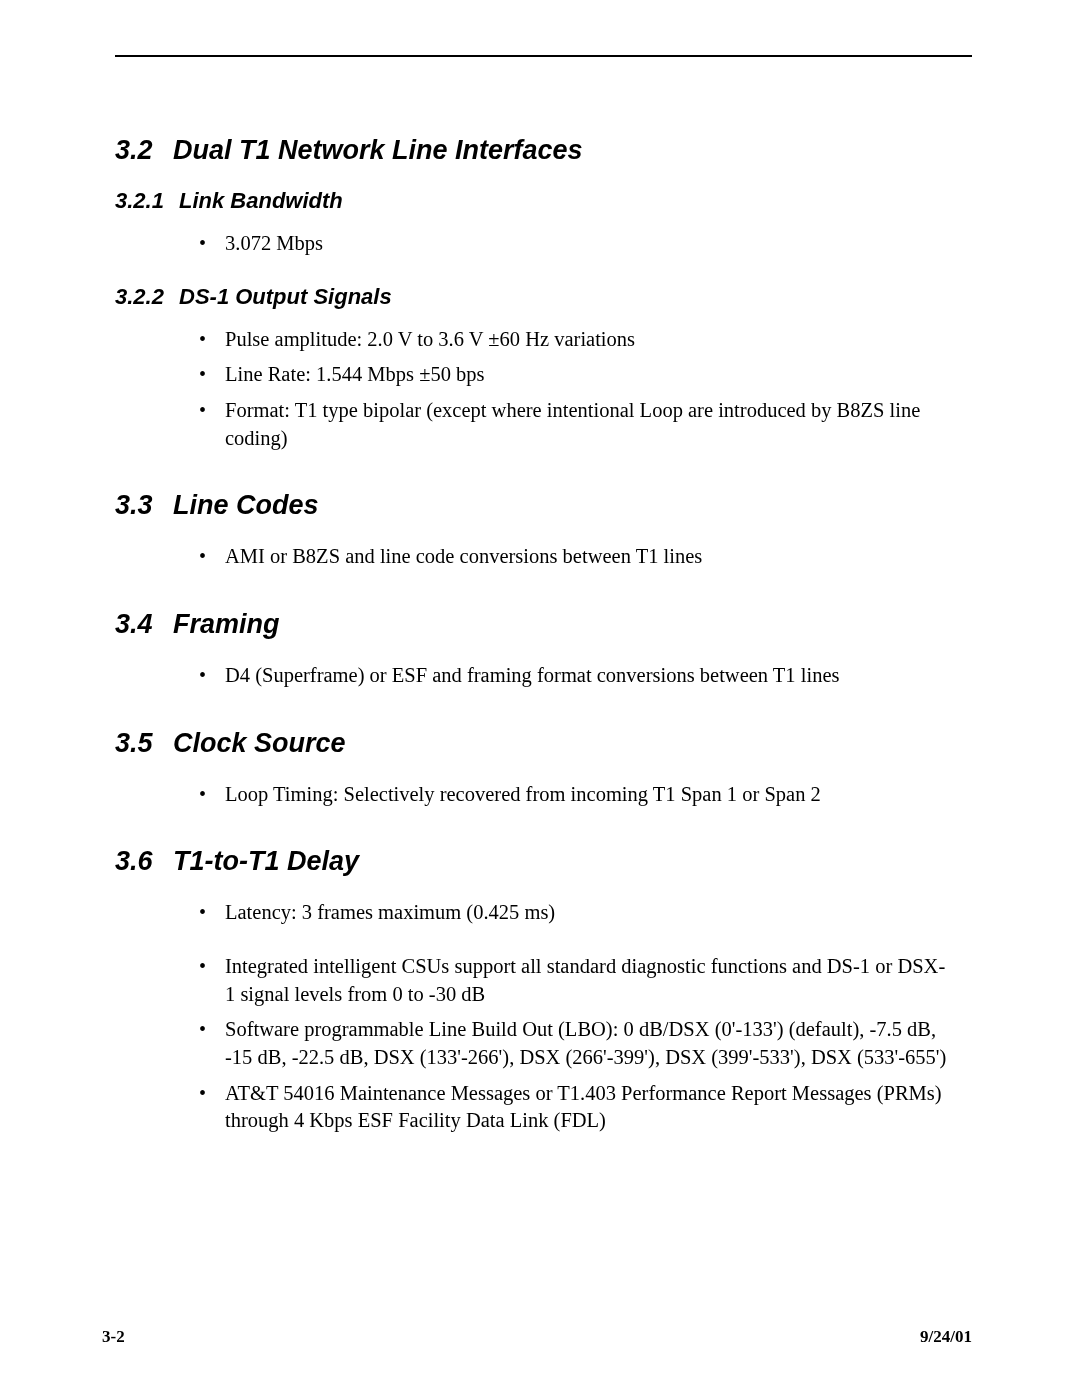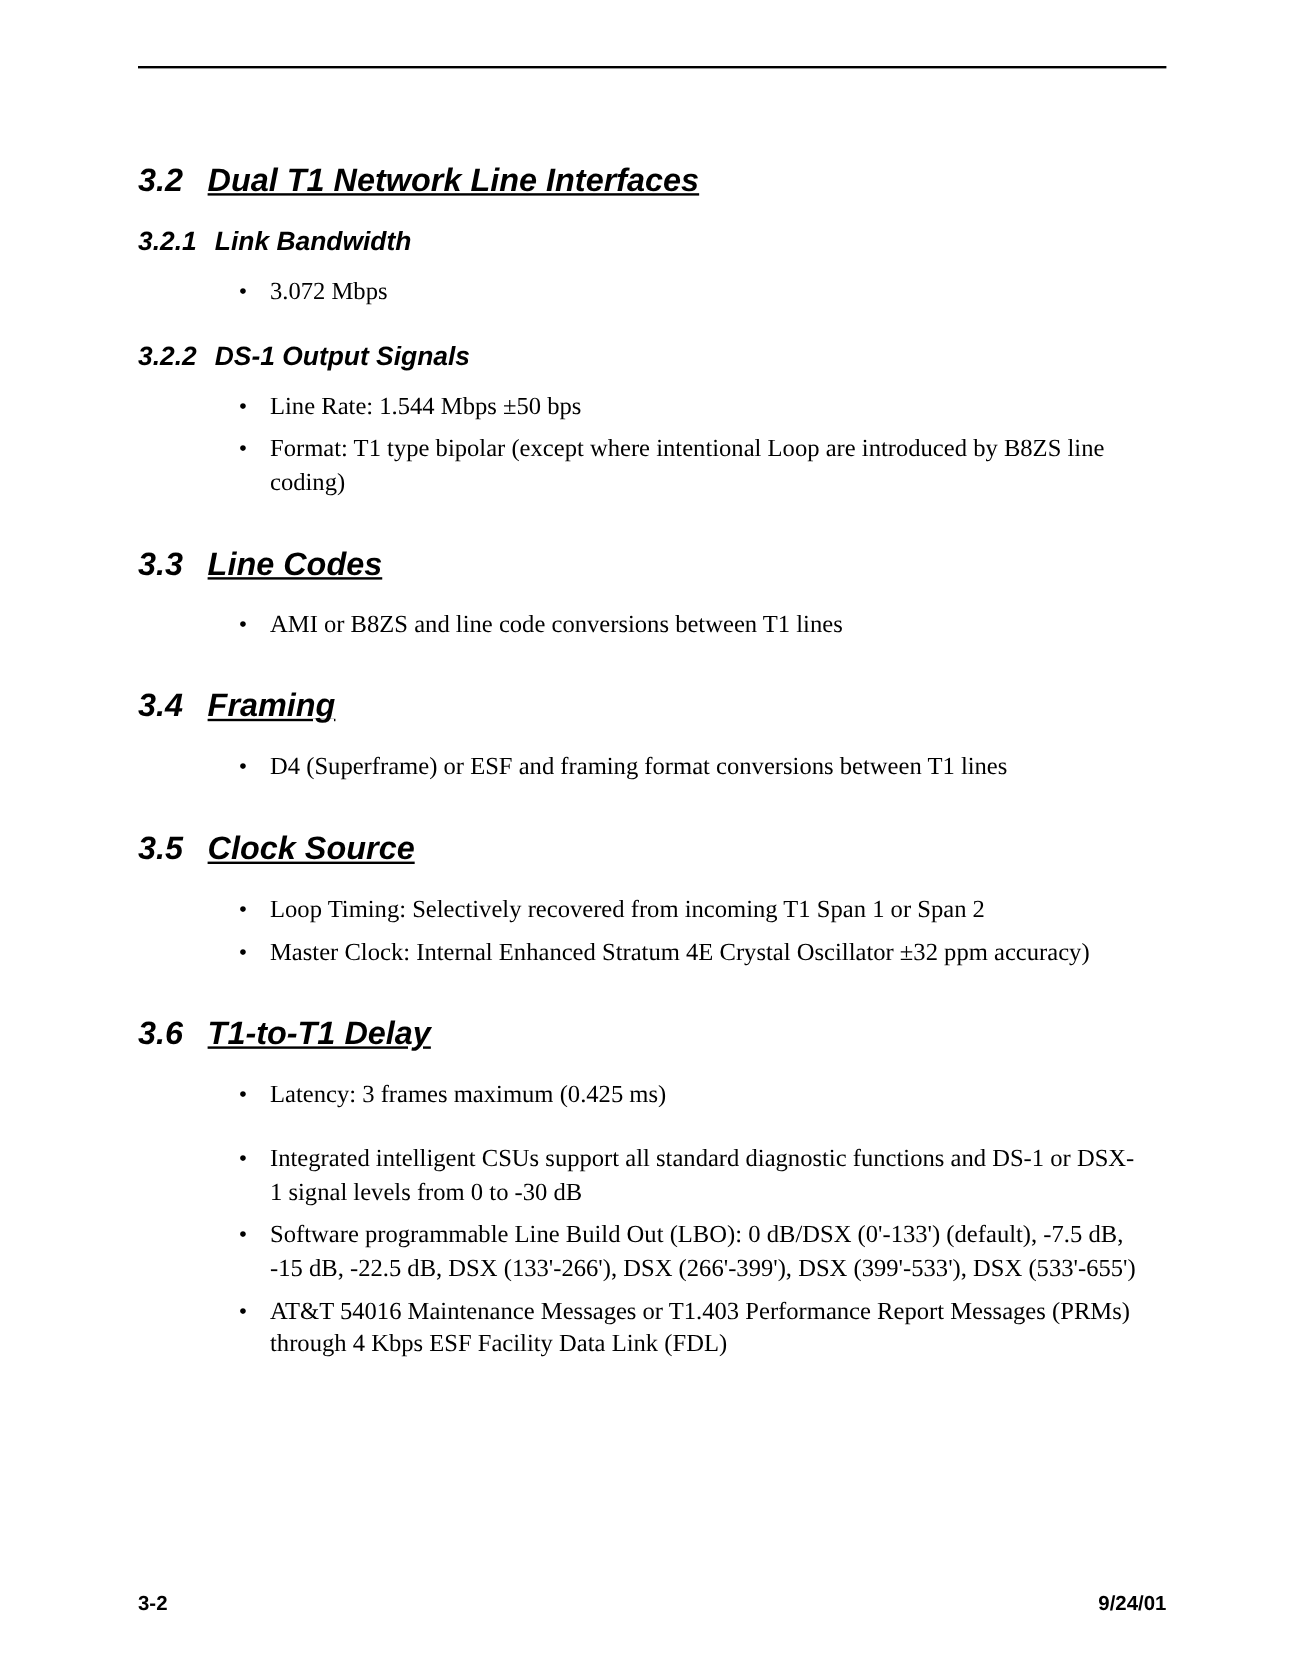--- a/index.html
+++ b/index.html
@@ -19,21 +19,20 @@
     height: 2px;
     background: #000;
     margin-bottom: 78px;
   }
   .h2 {
     font-family: Arial, Helvetica, sans-serif;
     font-weight: bold;
     font-style: italic;
     font-size: 27px;
     margin: 0 0 22px 0;
-    text-decoration: underline;
   }
   .h2.mtop { margin-top: 38px; }
   .h3 {
     font-family: Arial, Helvetica, sans-serif;
     font-weight: bold;
     font-style: italic;
     font-size: 22px;
     margin: 0 0 16px 0;
   }
   .num {
@@ -59,25 +58,25 @@
   ul.bullets li::before {
     content: "•";
     position: absolute;
     left: 4px;
     top: 0;
     font-size: 20px;
   }
   .footer {
     position: absolute;
     bottom: 50px;
-    left: 115px;
+    left: 102px;
     right: 108px;
     display: flex;
     justify-content: space-between;
-    font-family: Liberation Sans, sans-serif;
+    font-family: Liberation Serif, serif;
     font-weight: bold;
     font-size: 17px;
   }
   .footer .mid {
     position: absolute;
     left: 0; right: 0;
     text-align: right;
   }
 </style>
 </head>
@@ -94,20 +93,21 @@
     <span class="num3">3.2.1</span><span>Link Bandwidth</span>
   </div>
   <ul class="bullets">
     <li>3.072 Mbps</li>
   </ul>
 
   <div class="h3">
     <span class="num3">3.2.2</span><span>DS-1 Output Signals</span>
   </div>
   <ul class="bullets">
+    <li>Pulse amplitude: 2.0 V to 3.6 V ±60 Hz variations</li>
     <li>Line Rate: 1.544 Mbps ±50 bps</li>
     <li>Format: T1 type bipolar (except where intentional Loop are introduced by B8ZS line coding)</li>
   </ul>
 
   <div class="h2 mtop">
     <span class="num">3.3</span><span>Line Codes</span>
   </div>
   <ul class="bullets">
     <li>AMI or B8ZS and line code conversions between T1 lines</li>
   </ul>
@@ -117,21 +117,20 @@
   </div>
   <ul class="bullets">
     <li>D4 (Superframe) or ESF and framing format conversions between T1 lines</li>
   </ul>
 
   <div class="h2 mtop">
     <span class="num">3.5</span><span>Clock Source</span>
   </div>
   <ul class="bullets">
     <li>Loop Timing: Selectively recovered from incoming T1 Span 1 or Span 2</li>
-    <li>Master Clock: Internal Enhanced Stratum 4E Crystal Oscillator ±32 ppm accuracy)</li>
   </ul>
 
   <div class="h2 mtop">
     <span class="num">3.6</span><span>T1-to-T1 Delay</span>
   </div>
   <ul class="bullets">
     <li>Latency: 3 frames maximum (0.425 ms)</li>
   </ul>
 
   <ul class="bullets">

